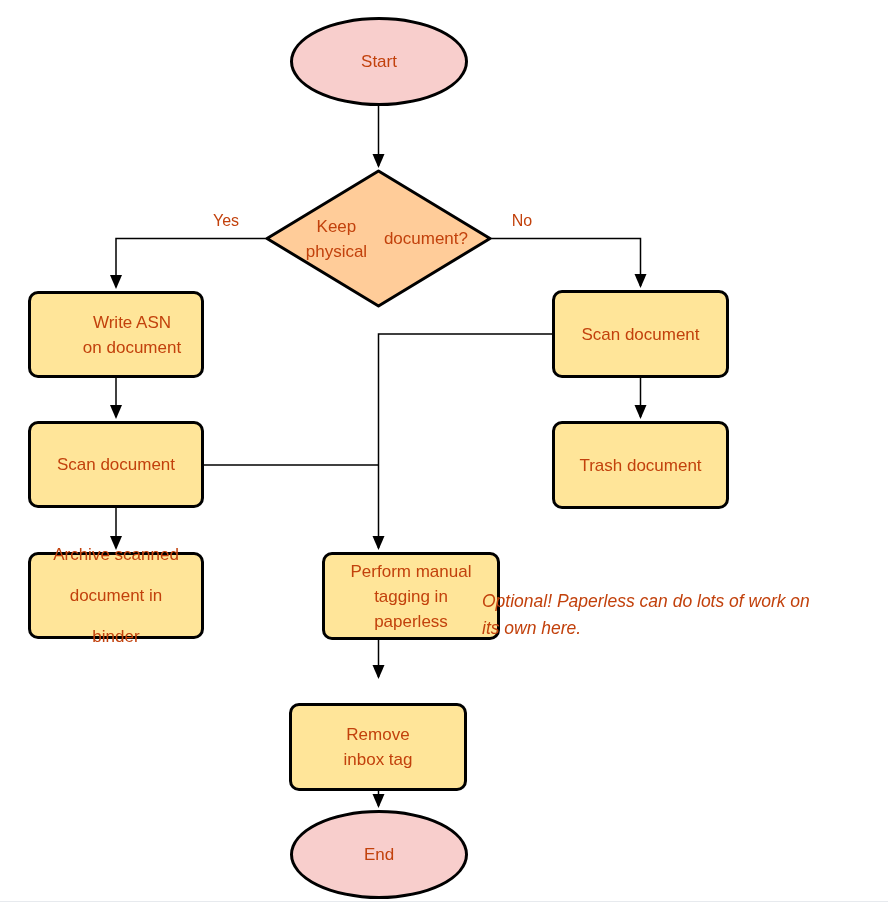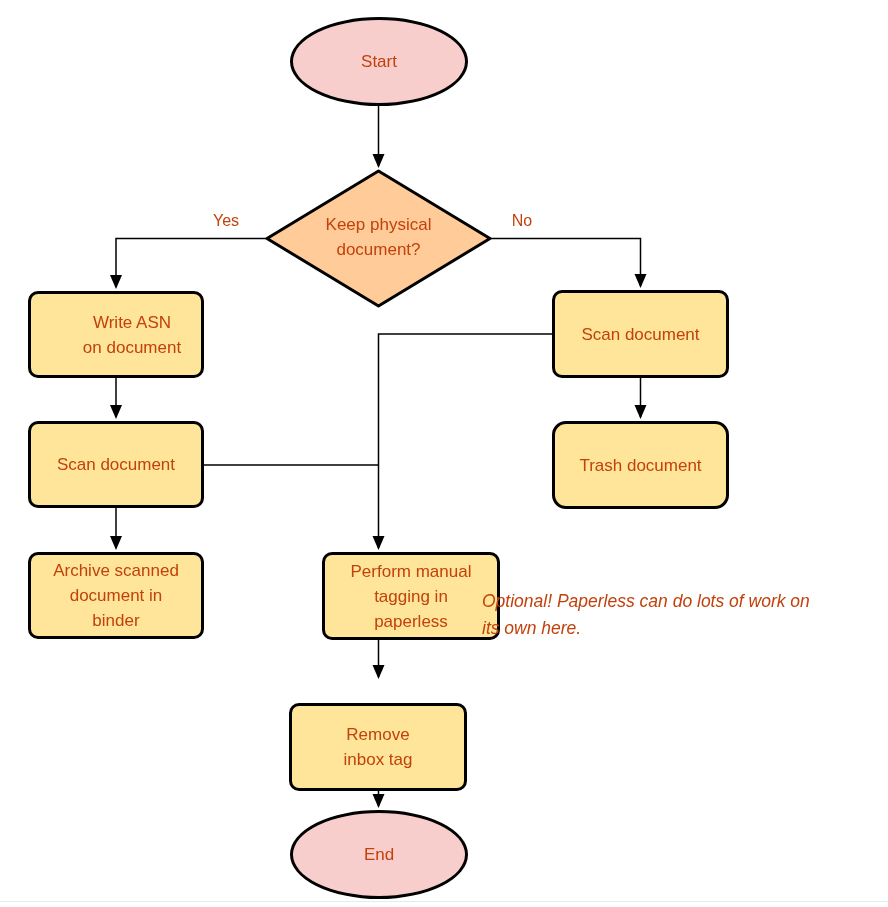--- a/index.html
+++ b/index.html
@@ -25,21 +25,21 @@
     border:3px solid #000;
     border-radius:10px;
   }
   .terminal{
     background:#f8cecc;
     border:3px solid #000;
     border-radius:50%;
   }
   .decision-label{
     position:absolute;
-    display:flex;flex-direction:column;
+    display:flex;flex-direction:row;
     align-items:center;justify-content:flex-start;
     text-align:center;
     font-size:17px;line-height:25px;
   }
   .edge-label{
     position:absolute;
     font-size:16px;line-height:20px;
     text-align:center;
     background:#fff;
     padding:0 2px;
@@ -106,31 +106,31 @@
 
   <div class="node proc" style="left:28px;top:291px;width:176px;height:87px;padding-left:32px;">
     <span>Write ASN</span>
     <span>on document</span>
   </div>
 
   <div class="node proc" style="left:28px;top:421px;width:176px;height:87px;">
     <span>Scan document</span>
   </div>
 
-  <div class="node proc" style="left:28px;top:552px;width:176px;height:87px;">
+  <div class="node proc" style="left:28px;top:552px;width:176px;height:87px;gap:16px;">
     <span>Archive scanned</span>
     <span>document in</span>
     <span>binder</span>
   </div>
 
   <div class="node proc" style="left:552px;top:290px;width:177px;height:88px;">
     <span>Scan document</span>
   </div>
 
-  <div class="node proc" style="left:552px;top:421px;width:177px;height:88px;border-radius:14px;">
+  <div class="node proc" style="left:552px;top:421px;width:177px;height:88px;">
     <span>Trash document</span>
   </div>
 
   <div class="node proc" style="left:289px;top:552px;width:178px;height:88px;margin-left:33px;">
     <span>Perform manual</span>
     <span>tagging in</span>
     <span>paperless</span>
   </div>
 
   <div class="node proc" style="left:289px;top:681px;width:178px;height:88px;margin-top:22px;">

